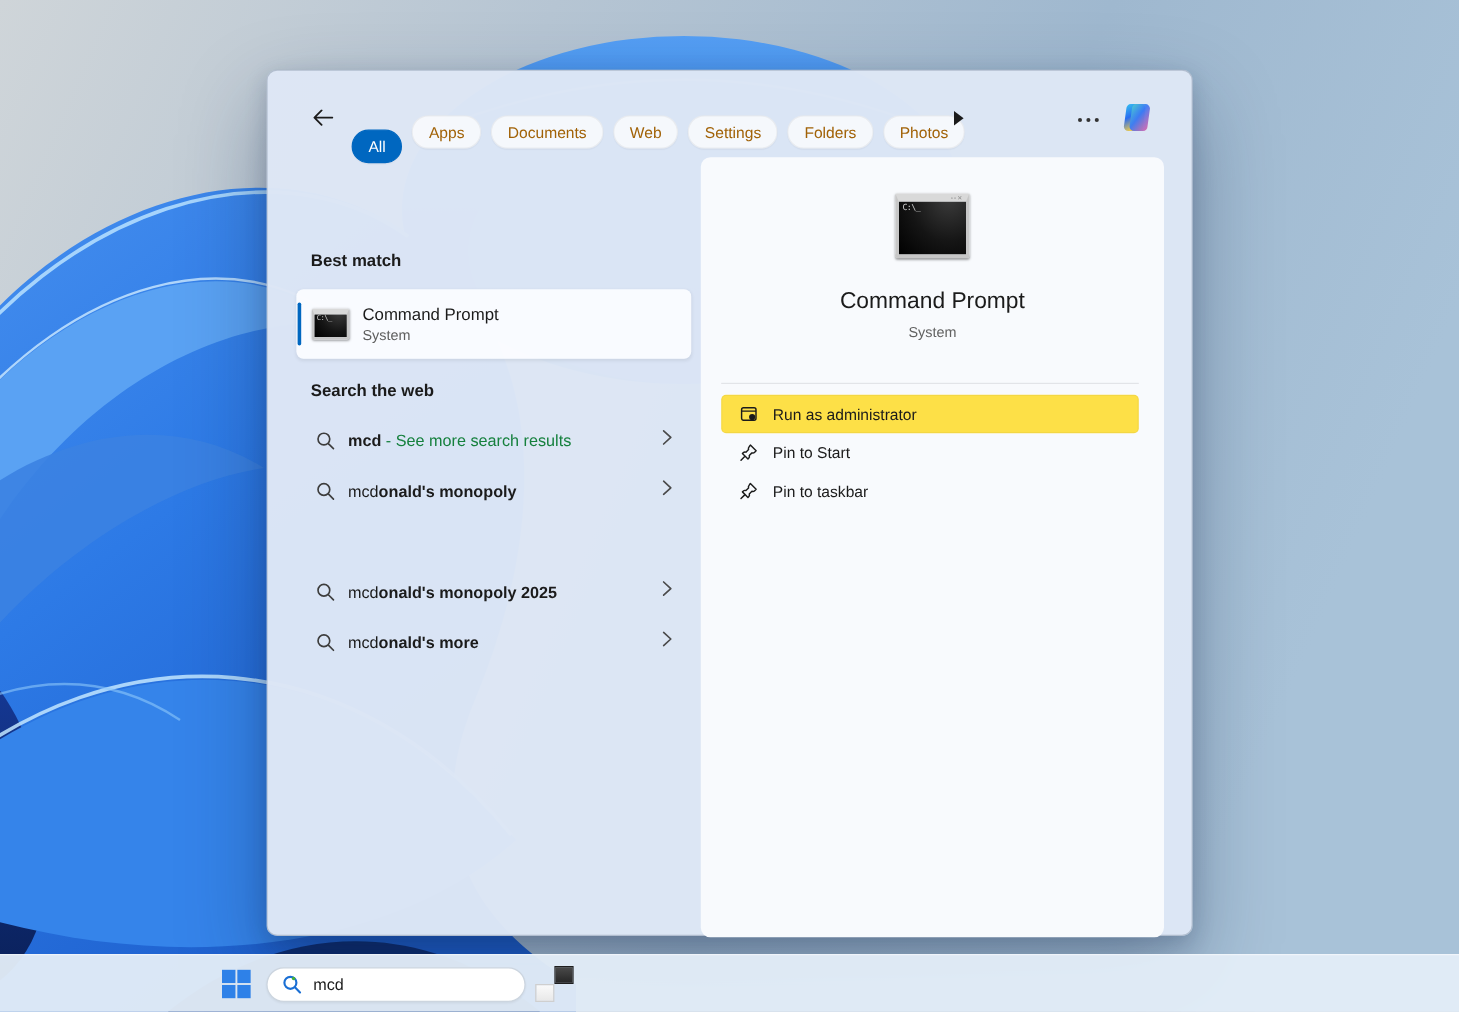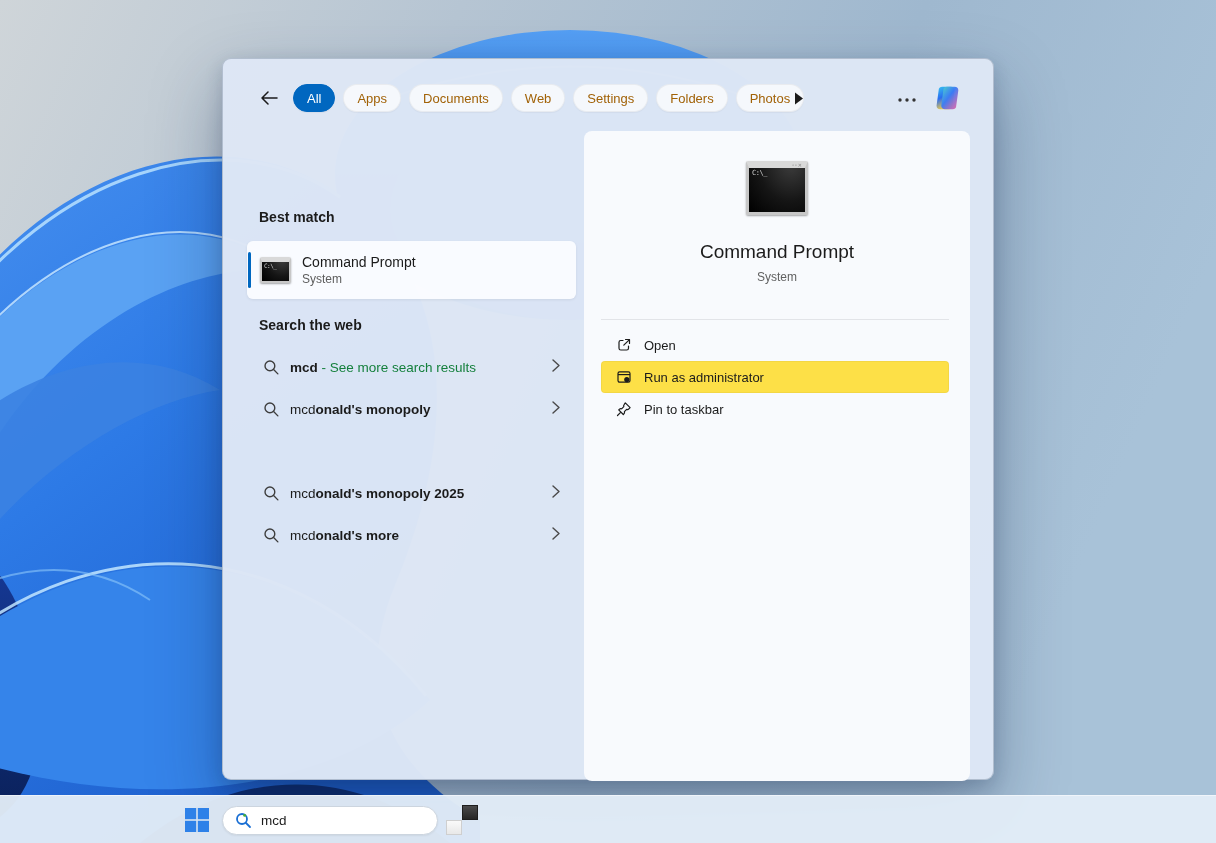--- a/index.html
+++ b/index.html
@@ -18,21 +18,21 @@
   }
   .flyout-header { position:absolute; left:0; top:0; width:100%; height:72px; }
   .back-btn { position:absolute; left:33px; top:27px; width:26px; height:24px; background:none; border:none; cursor:pointer; display:flex; align-items:center; justify-content:center; }
   .tabs { position:absolute; left:70px; top:25px; display:flex; gap:8px; align-items:center; }
   .tab {
     height:28px; padding:0 13px; border-radius:14px; border:1px solid rgba(0,0,0,0.05);
     background:rgba(255,255,255,0.72); color:#a16207; font-size:13px;
     font-family:"Liberation Sans", sans-serif; cursor:pointer;
     box-shadow:0 1px 1px rgba(0,0,0,0.04); white-space:nowrap;
   }
-  .tab.selected { background:#0067c0; border-color:#0067c0; color:#ffffff; }
+  .tab.selected { background:#0067c0; border-color:#0067c0; color:#ffffff;margin-top:24px; }
   .more-tabs { position:absolute; left:565px; top:29px; width:22px; height:20px; background:none; border:none; cursor:pointer; }
   .more-tabs svg { display:block; margin:auto; }
   .options { position:absolute; right:73px; top:30px; width:26px; height:18px; background:none; border:none; cursor:pointer; }
   .copilot { position:absolute; right:30px; top:24px; width:30px; height:30px; background:none; border:none; cursor:pointer; }
 
   
   .left-col { position:absolute; left:0; top:72px; width:361px; bottom:0; }
   .section-heading { position:absolute; left:36px; font-size:14px; font-weight:700; color:#1b1b1b; }
   .h-best { top:78px; }
   .h-web  { top:186px; }
@@ -268,39 +268,38 @@
         <span class="cmd-icon cmd-lg" style="display:block;">
           <span class="cmd-dots">▫▫✕</span>
           <span class="cmd-text">C:\_</span>
         </span>
       </div>
       <div class="preview-title">Command Prompt</div>
       <div class="preview-sub">System</div>
       <div class="divider"></div>
 
       <div class="actions">
-        <div class="action-row">
-          <span class="action-icon">
-            <svg width="16" height="16" viewBox="0 0 16 16" fill="none" stroke="#1b1b1b" stroke-width="1.2" stroke-linecap="round" stroke-linejoin="round">
-                <path d="M7 3.5H4.8C3.8 3.5 3 4.3 3 5.3v5.9c0 1 .8 1.8 1.8 1.8h5.9c1 0 1.8-.8 1.8-1.8V9"></path>
-                <path d="M9.5 2.5h4v4"></path>
-                <path d="M13.2 2.8L7.8 8.2"></path>
-              </svg>
-          </span>
-          <span class="action-label">Open</span>
-        </div>
         <div class="action-row hl">
           <span class="action-icon">
             <svg width="16" height="16" viewBox="0 0 16 16">
                 <rect x="2" y="2.8" width="12" height="10.4" rx="1.6" fill="none" stroke="#1b1b1b" stroke-width="1.2"></rect>
                 <line x1="2" y1="5.6" x2="14" y2="5.6" stroke="#1b1b1b" stroke-width="1.2"></line>
                 <circle cx="10.8" cy="10.6" r="2.6" fill="#1b1b1b"></circle>
               </svg>
           </span>
           <span class="action-label">Run as administrator</span>
+        </div>
+        <div class="action-row">
+          <span class="action-icon">
+            <svg width="16" height="16" viewBox="0 0 16 16" fill="none" stroke="#1b1b1b" stroke-width="1.2" stroke-linecap="round" stroke-linejoin="round">
+                <path d="M9.3 1.9l4.8 4.8-1.2 1.2c-.6.6-1.5.8-2.3.5l-2.2 2.2c.3.8.1 1.7-.5 2.3l-.6.6-4.6-4.6.6-.6c.6-.6 1.5-.8 2.3-.5l2.2-2.2c-.3-.8-.1-1.7.5-2.3z"></path>
+                <path d="M4.4 11.6L1.5 14.5"></path>
+              </svg>
+          </span>
+          <span class="action-label">Pin to Start</span>
         </div>
         <div class="action-row">
           <span class="action-icon">
             <svg width="16" height="16" viewBox="0 0 16 16" fill="none" stroke="#1b1b1b" stroke-width="1.2" stroke-linecap="round" stroke-linejoin="round">
                 <path d="M9.3 1.9l4.8 4.8-1.2 1.2c-.6.6-1.5.8-2.3.5l-2.2 2.2c.3.8.1 1.7-.5 2.3l-.6.6-4.6-4.6.6-.6c.6-.6 1.5-.8 2.3-.5l2.2-2.2c-.3-.8-.1-1.7.5-2.3z"></path>
                 <path d="M4.4 11.6L1.5 14.5"></path>
               </svg>
           </span>
           <span class="action-label">Pin to taskbar</span>
         </div>

